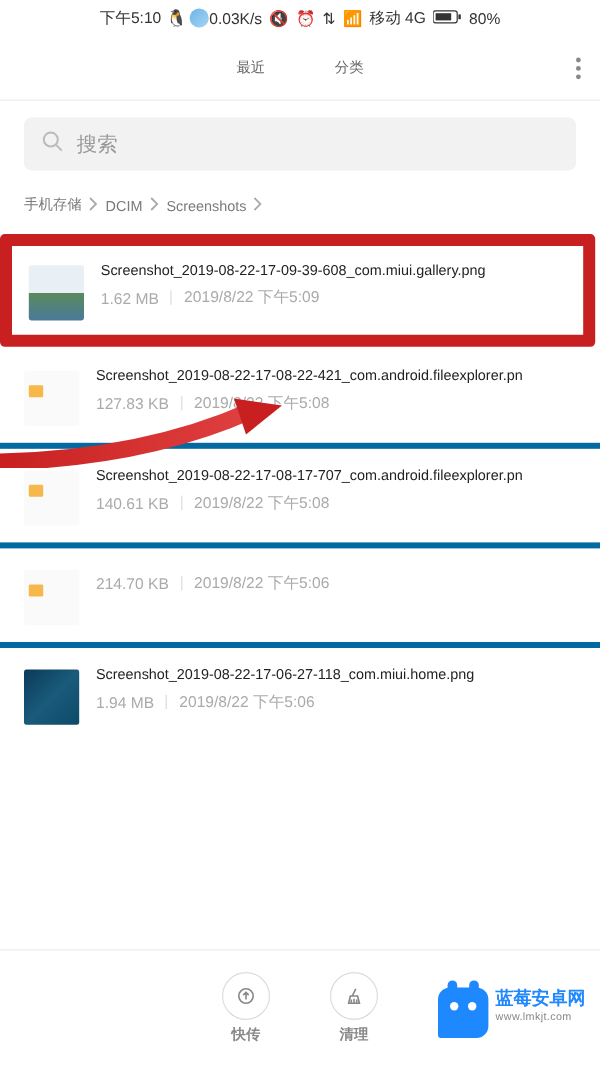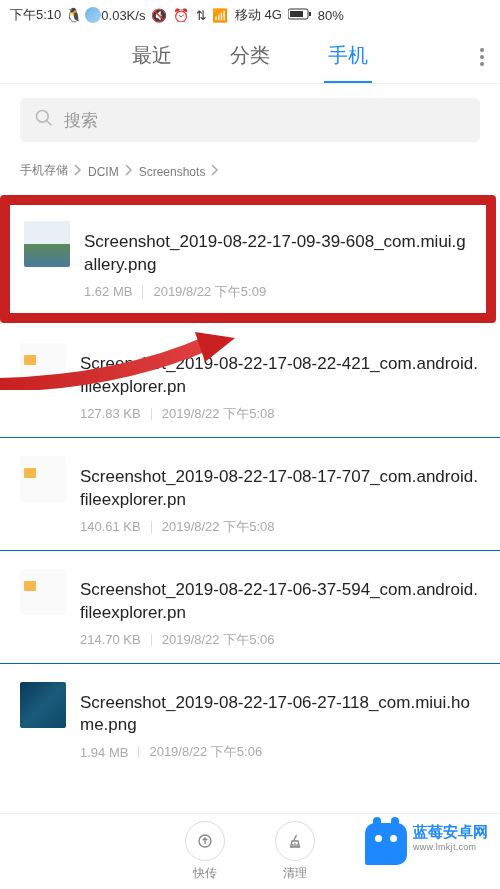--- a/index.html
+++ b/index.html
@@ -1,60 +1,60 @@
 <!DOCTYPE html>
 <html><head>
 <meta charset="utf-8">
 <style>
   * { margin: 0; padding: 0; box-sizing: border-box; font-family: -apple-system, "PingFang SC", "Microsoft YaHei", sans-serif; }
   body { width: 500px; height: 889px; background: #fff; position: relative; overflow: hidden; }
   
-  .status-bar { height: 30px; display: flex; align-items: center; justify-content: flex-start; padding: 0 10px; font-size: 13px; color: #333; }
+  .status-bar { height: 30px; display: flex; align-items: center; justify-content: center; padding: 0 10px; font-size: 13px; color: #333; }
   .status-left { display: flex; align-items: center; gap: 4px; }
   .status-right { display: flex; align-items: center; gap: 6px; }
   .status-time { font-size: 13px; }
   .app-icon { width: 16px; height: 16px; display: inline-block; }
   .penguin { font-size: 14px; }
   .orb { width: 16px; height: 16px; border-radius: 50%; background: linear-gradient(135deg,#6fb4e8,#a4d4f4); display: inline-block; }
   
   .header-tabs { height: 54px; display: flex; align-items: center; position: relative; border-bottom: 1px solid #eee; }
   .tabs-wrap { flex: 1; display: flex; justify-content: center; gap: 50px; }
-  .tab { font-size: 20px; color: #666; padding: 12px 4px; }
+  .tab { font-size: 12px; color: #666; padding: 12px 4px; }
   .tab.active { color: #1e88ff; border-bottom: 2px solid #1e88ff; }
   .more-btn { position: absolute; right: 16px; top: 50%; transform: translateY(-50%); }
   .more-dots { display: flex; flex-direction: column; gap: 3px; }
   .more-dots span { width: 4px; height: 4px; background: #888; border-radius: 50%; }
   
   .search-area { padding: 14px 20px 10px; }
   .search-box { background: #f2f2f2; border-radius: 6px; height: 44px; display: flex; align-items: center; padding: 0 14px; gap: 10px; }
   .search-icon svg { width: 20px; height: 20px; }
   .search-placeholder { color: #999; font-size: 17px; }
   
   .breadcrumb { padding: 10px 20px 14px; display: flex; align-items: flex-end; gap: 6px; font-size: 12px; color: #7a7a7a; }
   .crumb-sep svg { width: 8px; height: 12px; }
   
   .file-list { }
   .file-row { display: flex; align-items: flex-start; padding: 14px 20px; gap: 14px; }
-  .file-row + .file-row { border-top: 1px solid #0369a1; }
+  .file-row + .file-row { border-top: 5px solid #0369a1; }
   .thumb { width: 46px; height: 46px; background: #eee; flex-shrink: 0; margin-top: 4px; border-radius: 2px; overflow: hidden; }
   .thumb-gallery { background: linear-gradient(to bottom, #e8f0f5 0%, #e8f0f5 50%, #5a8a5a 50%, #4a7a9a 100%); }
   .thumb-fileexp { background: #fafafa; position: relative; }
   .thumb-fileexp::before { content: ""; position: absolute; left: 4px; top: 12px; width: 12px; height: 10px; background: #f7b84b; border-radius: 1px; }
   .thumb-home { background: linear-gradient(135deg, #0a3a5a, #1a5a7a, #0d4a6a); }
   .file-info { flex: 1; min-width: 0; }
-  .file-name { font-size: 17px; color: #222; line-height: 1.35; word-break: break-all; margin-top: 14px; }
+  .file-name { font-size: 12px; color: #222; line-height: 1.35; word-break: break-all; }
   .file-meta { margin-top: 6px; font-size: 13px; color: #aaa; display: flex; align-items: center; gap: 10px; }
   .meta-sep { width: 1px; height: 12px; background: #ddd; }
   
   .highlight-box { border: 10px solid #c82020; border-radius: 4px; margin: 2px 4px 2px 0; padding-right: 0; }
   .highlight-box .file-row { padding: 12px 14px; }
   
   .arrow-overlay { position: absolute; left: 0; top: 330px; width: 260px; height: 60px; pointer-events: none; z-index: 10; }
   
-  .bottom-bar { position: absolute; bottom: 0; left: 0; right: 0; height: 76px; background: #fff; border-top: 1px solid #eee; display: flex; justify-content: center; align-items: center; gap: 50px; }
+  .bottom-bar { position: absolute; bottom: 0; left: 0; right: 0; height: 98px; background: #fff; border-top: 1px solid #eee; display: flex; justify-content: center; align-items: center; gap: 50px; font-weight: bold; }
   .bottom-btn { display: flex; flex-direction: column; align-items: center; gap: 4px; }
   .bottom-btn-icon { width: 40px; height: 40px; border: 1px solid #ddd; border-radius: 50%; display: flex; align-items: center; justify-content: center; }
   .bottom-btn-icon svg { width: 18px; height: 18px; }
   .bottom-btn-label { font-size: 12px; color: #888; }
   
   .watermark { position: absolute; bottom: 24px; right: 12px; display: flex; align-items: flex-start; gap: 6px; z-index: 20; }
   .wm-logo { width: 42px; height: 42px; background: #1e88ff; border-radius: 10px 10px 10px 2px; position: relative; }
   .wm-logo::before, .wm-logo::after { content: ""; position: absolute; width: 8px; height: 8px; background: #1e88ff; border-radius: 50% 50% 0 0; top: -6px; }
   .wm-logo::before { left: 8px; }
   .wm-logo::after { right: 8px; }
@@ -88,21 +88,20 @@
         </svg>
     </span>
     <span>80%</span>
   </div>
 </div>
 
 <div class="header-tabs">
   <div class="tabs-wrap">
     <div class="tab">最近</div>
     <div class="tab">分类</div>
-    <div class="tab active">手机</div>
   </div>
   <div class="more-btn">
     <div class="more-dots">
         <span></span>
         <span></span>
         <span></span>
       </div>
   </div>
 </div>
 
@@ -169,21 +168,20 @@
         <span>140.61 KB</span>
         <span class="meta-sep"></span>
         <span>2019/8/22 下午5:08</span>
       </div>
     </div>
   </div>
 
   <div class="file-row">
     <div class="thumb thumb-fileexp"></div>
     <div class="file-info">
-      <div class="file-name">Screenshot_2019-08-22-17-06-37-594_com.android.fileexplorer.pn</div>
       <div class="file-meta">
         <span>214.70 KB</span>
         <span class="meta-sep"></span>
         <span>2019/8/22 下午5:06</span>
       </div>
     </div>
   </div>
 
   <div class="file-row">
     <div class="thumb thumb-home"></div>

